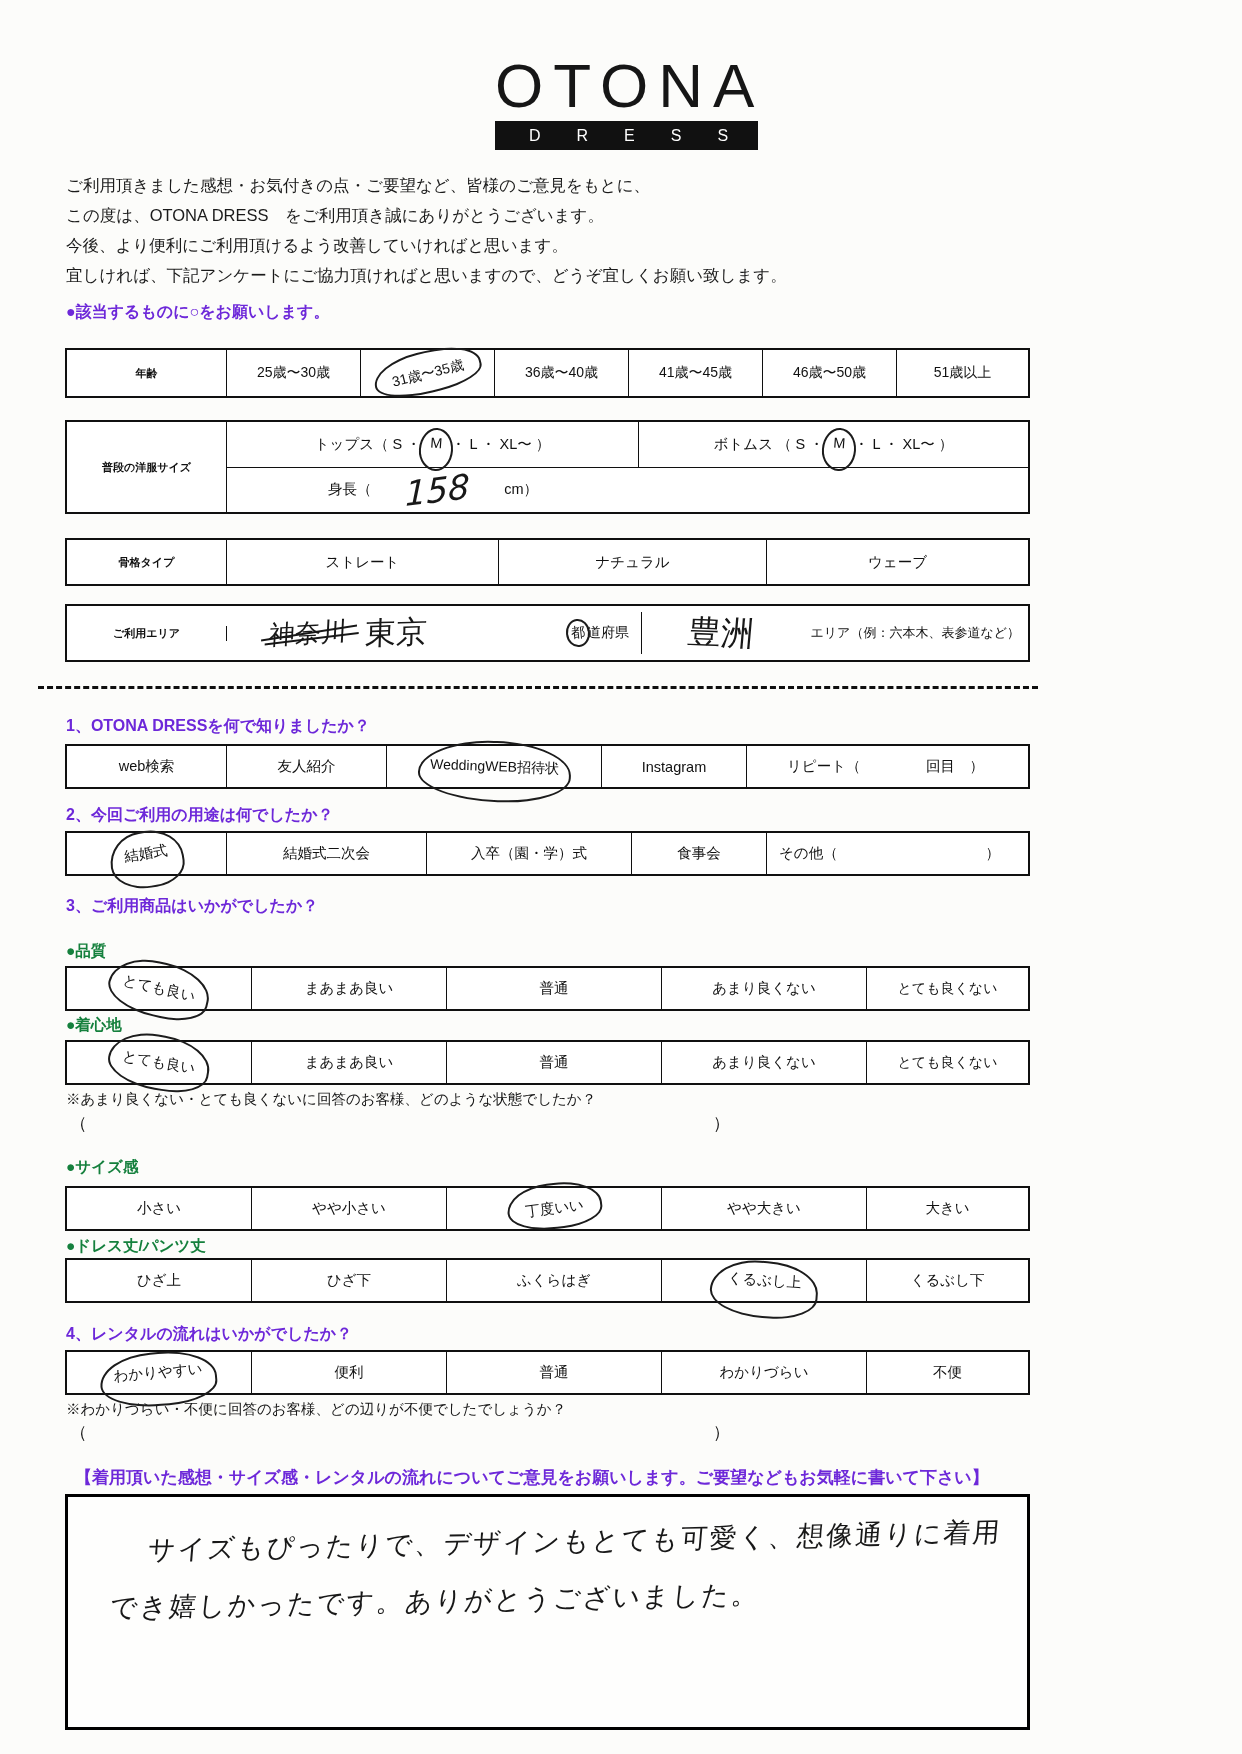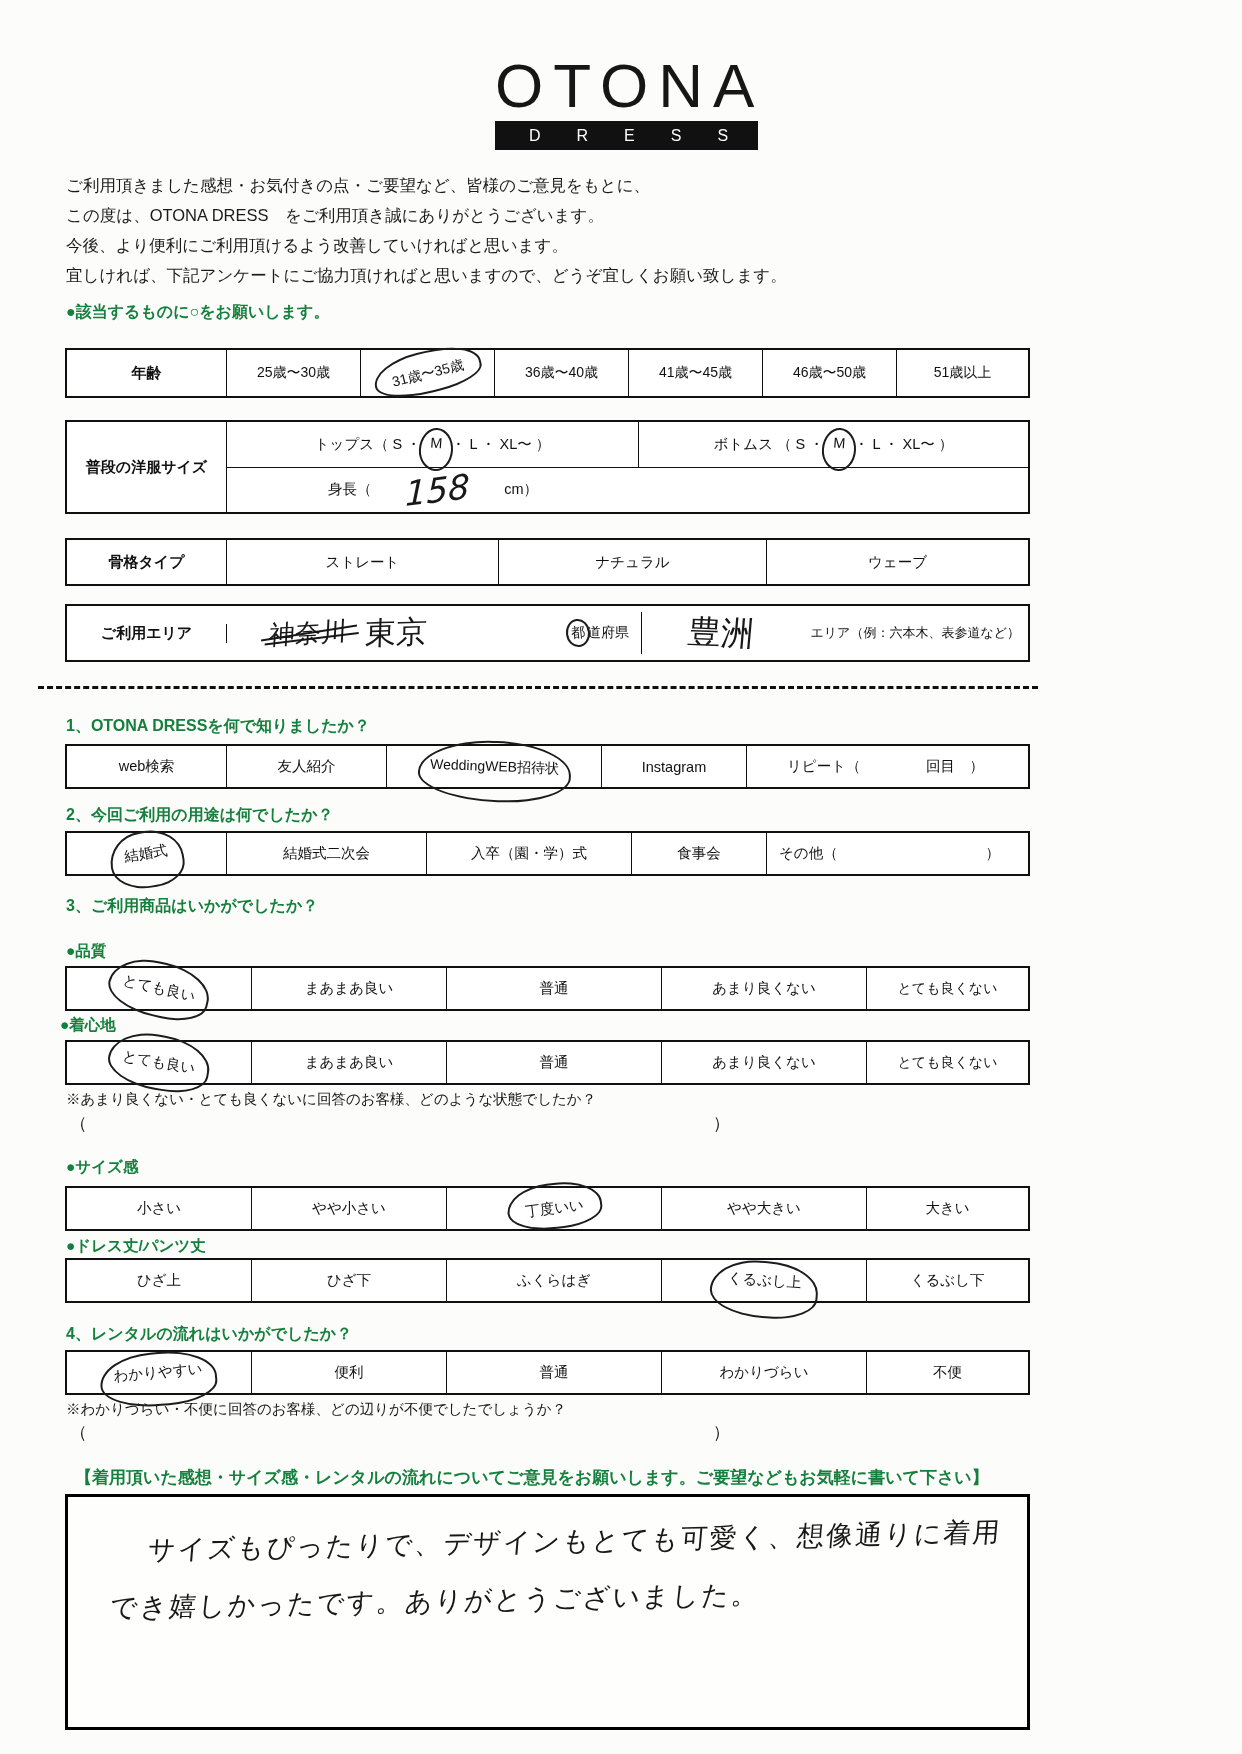--- a/index.html
+++ b/index.html
@@ -14,33 +14,33 @@
   
   .logo-title { font-size:62px; letter-spacing:10px; color:#161616; font-weight:400; }
   .logo-bar {
     background:#111; color:#fff; width:263px; height:29px; line-height:29px;
     font-size:16px; letter-spacing:36px; padding-left:34px; box-sizing:border-box;
     overflow:hidden; white-space:nowrap;
   }
 
   .intro { font-size:16.5px; line-height:30px; color:#1a1a1a; }
 
-  .h  { font-weight:700; font-size:16px; color:#15803d; }
+  .h  { font-weight:700; font-size:16px; color:#6d28d9; }
   .sub{ font-weight:700; font-size:15.5px; color:#15803d; }
   .note { font-size:14.5px; color:#141414; }
 
   
   .row { display:flex; border:2.2px solid #101010; background:#fff; box-sizing:border-box; }
   .c {
     display:flex; align-items:center; justify-content:center;
     border-right:1.6px solid #101010; box-sizing:border-box;
     font-size:14.5px; text-align:center; position:relative; overflow:visible;
   }
   .c:last-child { border-right:none; }
-  .hd { font-weight:700; font-size:15px; }
+  .hd { font-weight:700; font-size:11px; }
   .stack { display:flex; flex-direction:column; flex:1; }
   .stack .r2 { display:flex; flex:1; }
   .stack .r2.first { border-bottom:1.6px solid #101010; }
 
   
   .circle {
     display:inline-block; position:relative; z-index:5;
     border:2.5px solid #1c1c1c; border-radius:48% 52% 46% 54% / 60% 56% 42% 48%;
     line-height:1.15;
   }
@@ -188,21 +188,21 @@
   <div class="abs row" style="left:65px; top:966px; width:965px; height:45px;">
     <div class="c" style="width:185px;">
       <span class="circle c-qual">とても良い</span>
     </div>
     <div class="c" style="width:195px;">まあまあ良い</div>
     <div class="c" style="width:215px;">普通</div>
     <div class="c" style="width:205px;">あまり良くない</div>
     <div class="c" style="flex:1; font-size:14px;">とても良くない</div>
   </div>
 
-  <div class="abs sub" style="left:60px; top:1015px;">●着心地</div>
+  <div class="abs sub" style="left:66px; top:1015px;">●着心地</div>
   <div class="abs row" style="left:65px; top:1040px; width:965px; height:45px;">
     <div class="c" style="width:185px;">
       <span class="circle c-comf">とても良い</span>
     </div>
     <div class="c" style="width:195px;">まあまあ良い</div>
     <div class="c" style="width:215px;">普通</div>
     <div class="c" style="width:205px;">あまり良くない</div>
     <div class="c" style="flex:1; font-size:14px;">とても良くない</div>
   </div>
 

